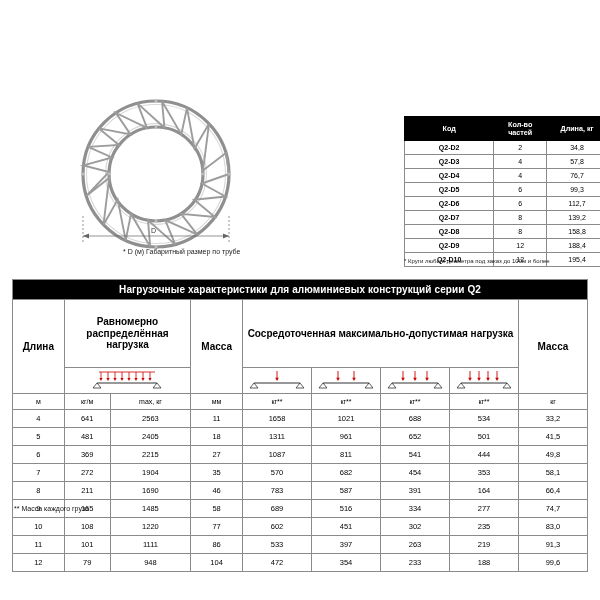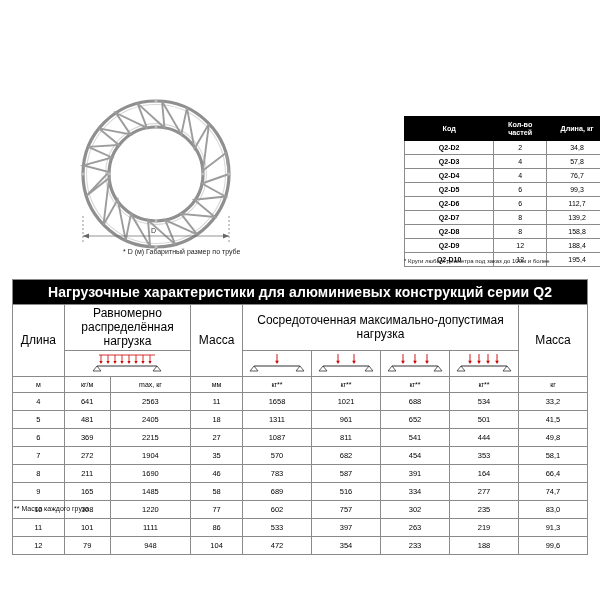--- a/index.html
+++ b/index.html
@@ -91,30 +91,30 @@
     font-size: 7.5px;
   }
   .main-table td, .main-table th {
     border: 1px solid #8a8a8a;
     text-align: center;
     vertical-align: middle;
   }
   .main-title {
     background: #000;
     color: #fff;
-    font-size: 14px;
+    font-size: 10px;
     font-weight: bold;
     padding: 4px 0;
     border: 1px solid #000;
     letter-spacing: 0.1px;
   }
   .hdr {
-    font-size: 12px;
-    font-weight: normal;
-    padding: 2px 1px;
+    font-size: 10px;
+    font-weight: bold;
+    padding: 16px 1px;
     line-height: 1.15;
   }
   .unit-row td {
     font-size: 7px;
     padding: 2px 0;
     height: 11px;
   }
   .data-row td {
     font-size: 7.5px;
     padding: 2px 0;
@@ -421,21 +421,21 @@
       <td>334</td>
       <td>277</td>
       <td>74,7</td>
     </tr>
     <tr class="data-row">
       <td>10</td>
       <td>108</td>
       <td>1220</td>
       <td>77</td>
       <td>602</td>
-      <td>757</td>
+      <td>451</td>
       <td>302</td>
       <td>235</td>
       <td>83,0</td>
     </tr>
     <tr class="data-row">
       <td>11</td>
       <td>101</td>
       <td>1111</td>
       <td>86</td>
       <td>533</td>

